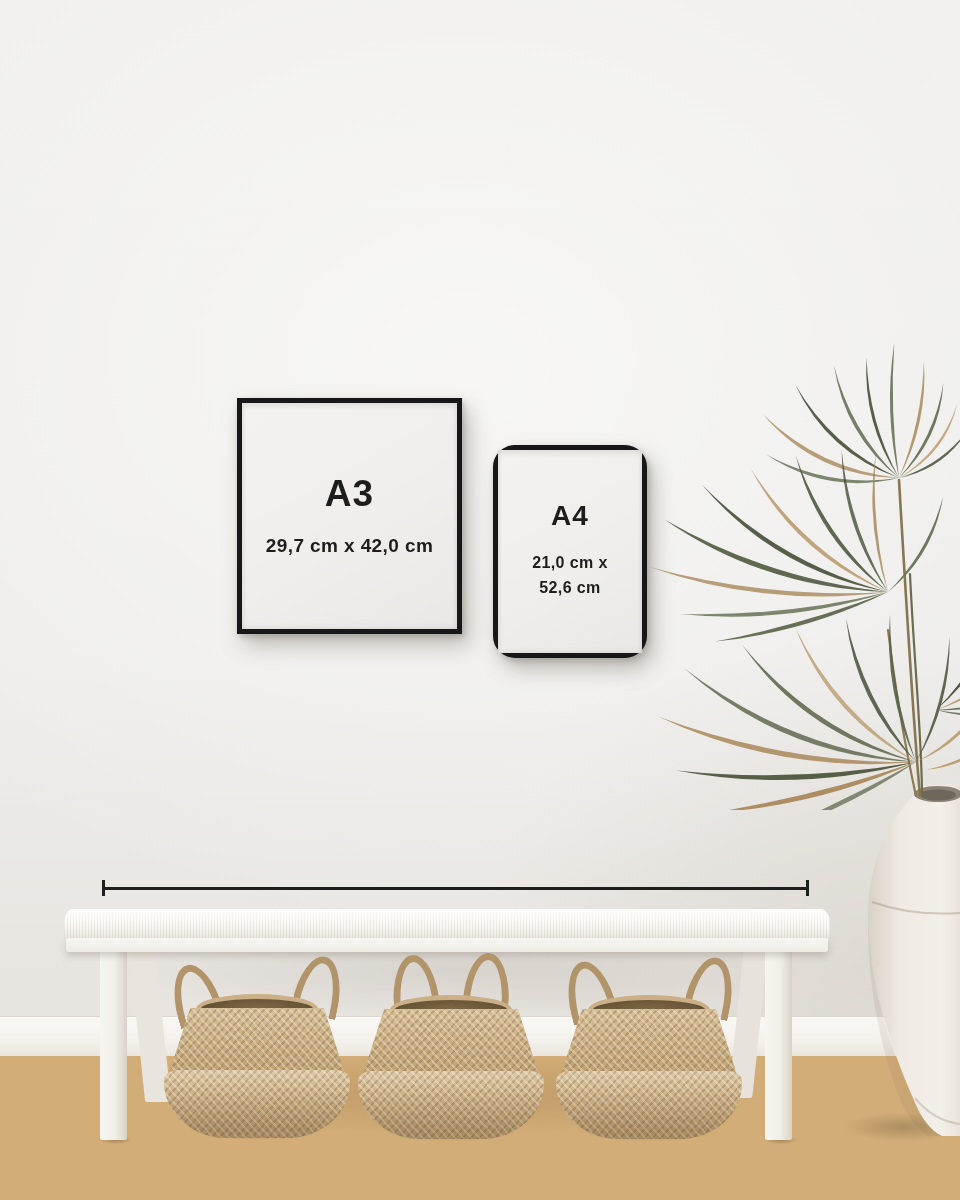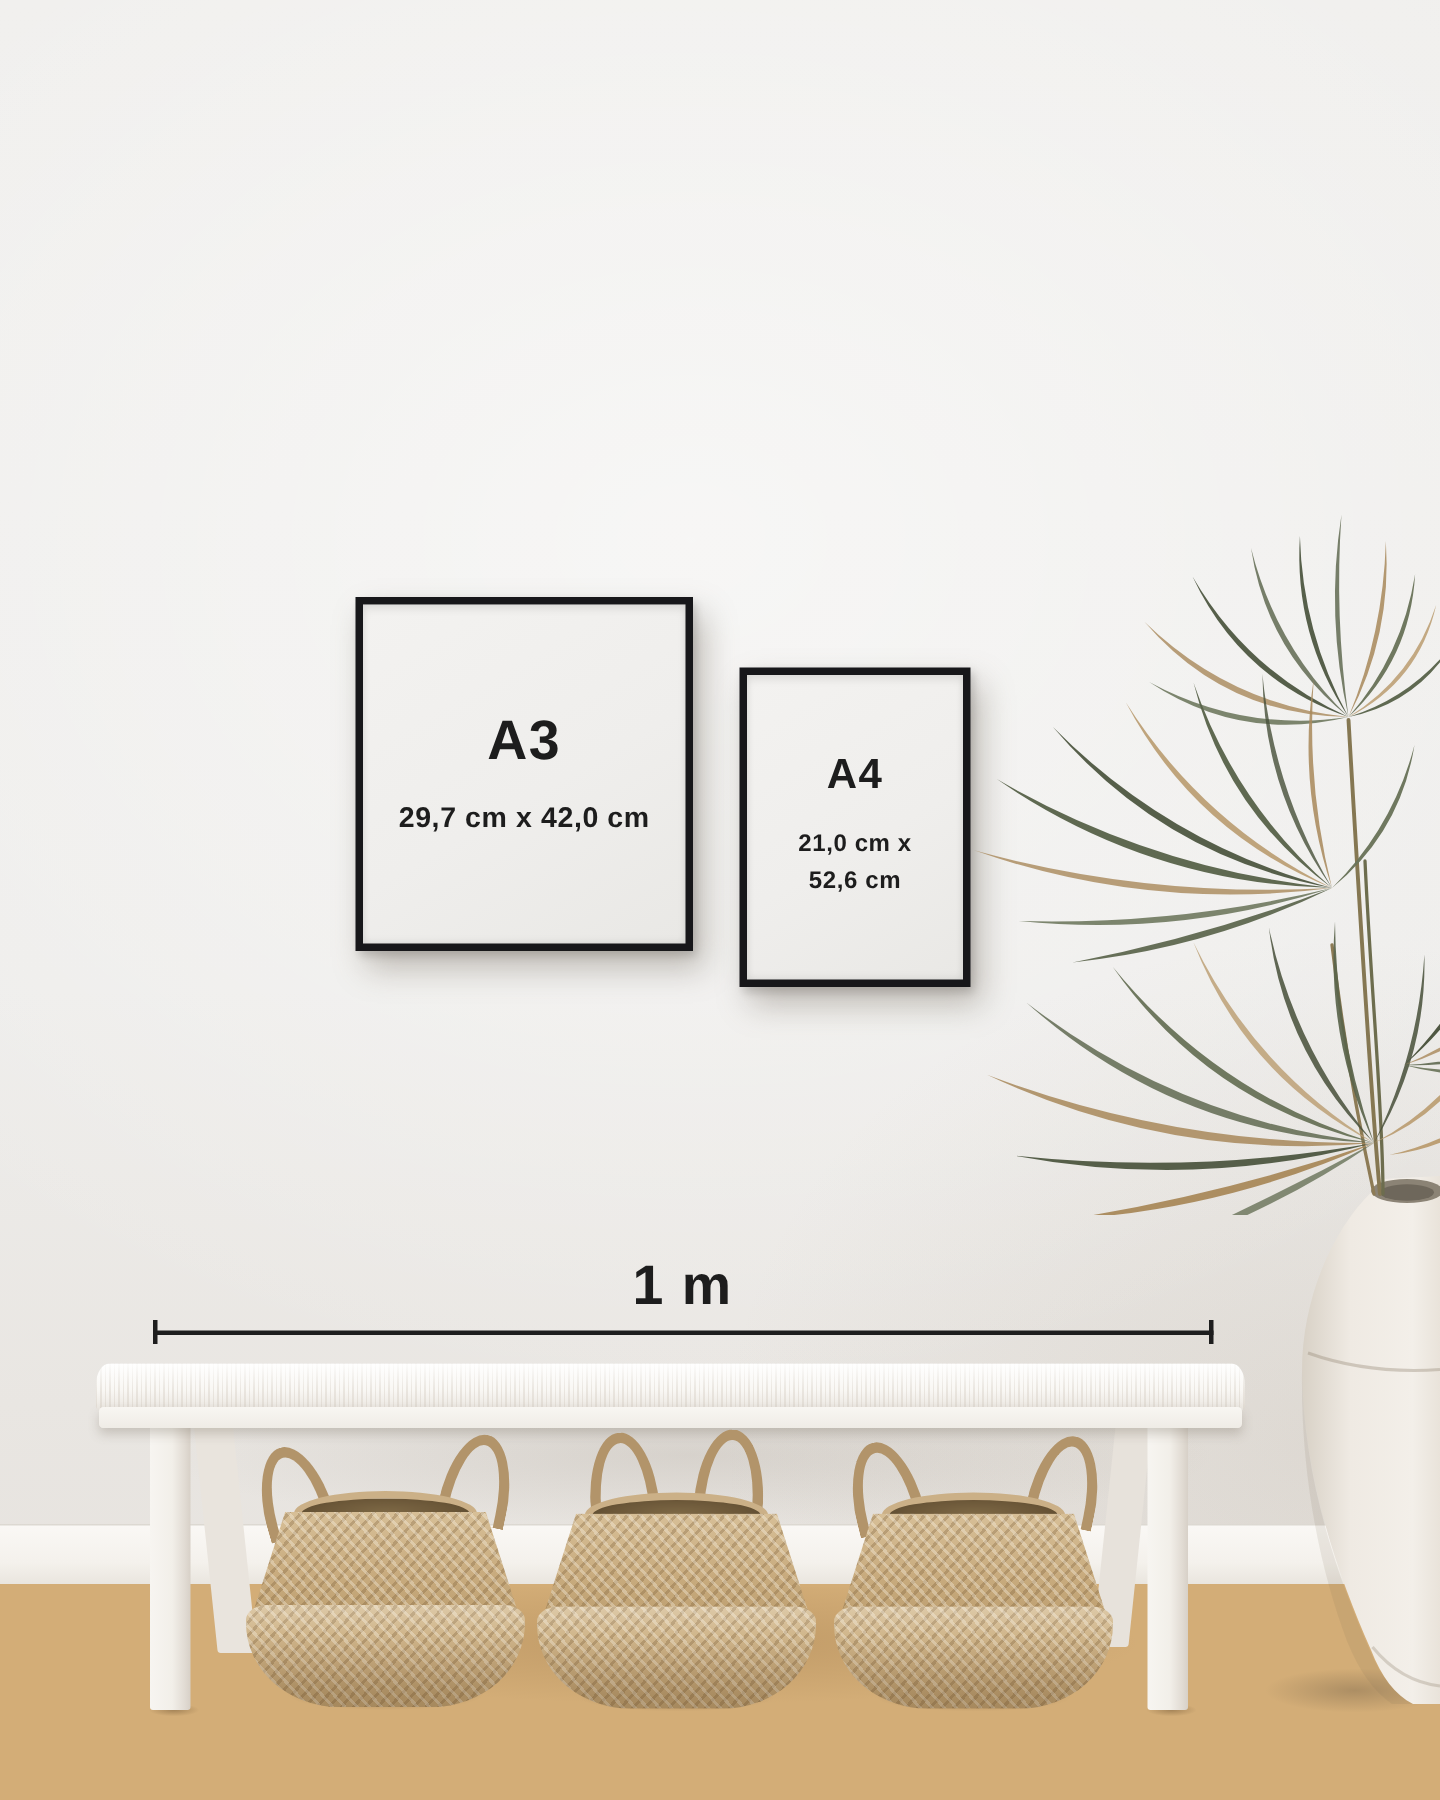--- a/index.html
+++ b/index.html
@@ -46,21 +46,21 @@
       repeating-linear-gradient(70deg, rgba(150,108,58,.12) 0 2px, rgba(0,0,0,0) 2px 64px),
       repeating-linear-gradient(110deg, rgba(255,236,200,.14) 0 10px, rgba(0,0,0,0) 10px 52px),
       linear-gradient(180deg,#d8b27c 0%,#d2aa72 55%,#c9a express 100%);
   }
   
   .frame{
     position:absolute;z-index:2;display:flex;background:#17171a;
     box-shadow:7px 11px 20px rgba(112,102,90,.40), 2px 3px 6px rgba(0,0,0,.18);
   }
   .frame-a3{left:237px;top:398px;width:225px;height:236px;}
-  .frame-a4{left:493px;top:445px;width:154px;height:213px;}
+  .frame-a4{left:493px;top:445px;width:154px;height:213px;border-radius:22px;}
   .paper{
     flex:1;margin:5px;
     background:linear-gradient(150deg,#f3f2f0 0%,#efeeec 55%,#e9e8e5 100%);
     box-shadow:inset 0 3px 6px rgba(0,0,0,.09), inset 0 -2px 5px rgba(0,0,0,.05);
     display:flex;flex-direction:column;align-items:center;justify-content:center;
     color:#1d1d1d;text-align:center;
   }
   .size-label{font-weight:700;letter-spacing:1px;line-height:1;}
   .frame-a3 .size-label{font-size:37px;}
   .frame-a4 .size-label{font-size:28px;}
@@ -178,21 +178,20 @@
   <div class="frame frame-a4">
     <div class="paper">
       <div class="size-label">A4</div>
       <div class="size-dims">
         <span>21,0 cm x</span>
         <span>52,6 cm</span>
       </div>
     </div>
   </div>
 
-  <div class="scale-label">1 m</div>
   <div class="scale-line"></div>
   <div class="scale-tick left"></div>
   <div class="scale-tick right"></div>
 
   <div class="leg leg-back-left"></div>
   <div class="leg leg-back-right"></div>
   <div class="foot-shadow fs1"></div>
   <div class="foot-shadow fs2"></div>
   <div class="leg leg-front-left"></div>
   <div class="leg leg-front-right"></div>

